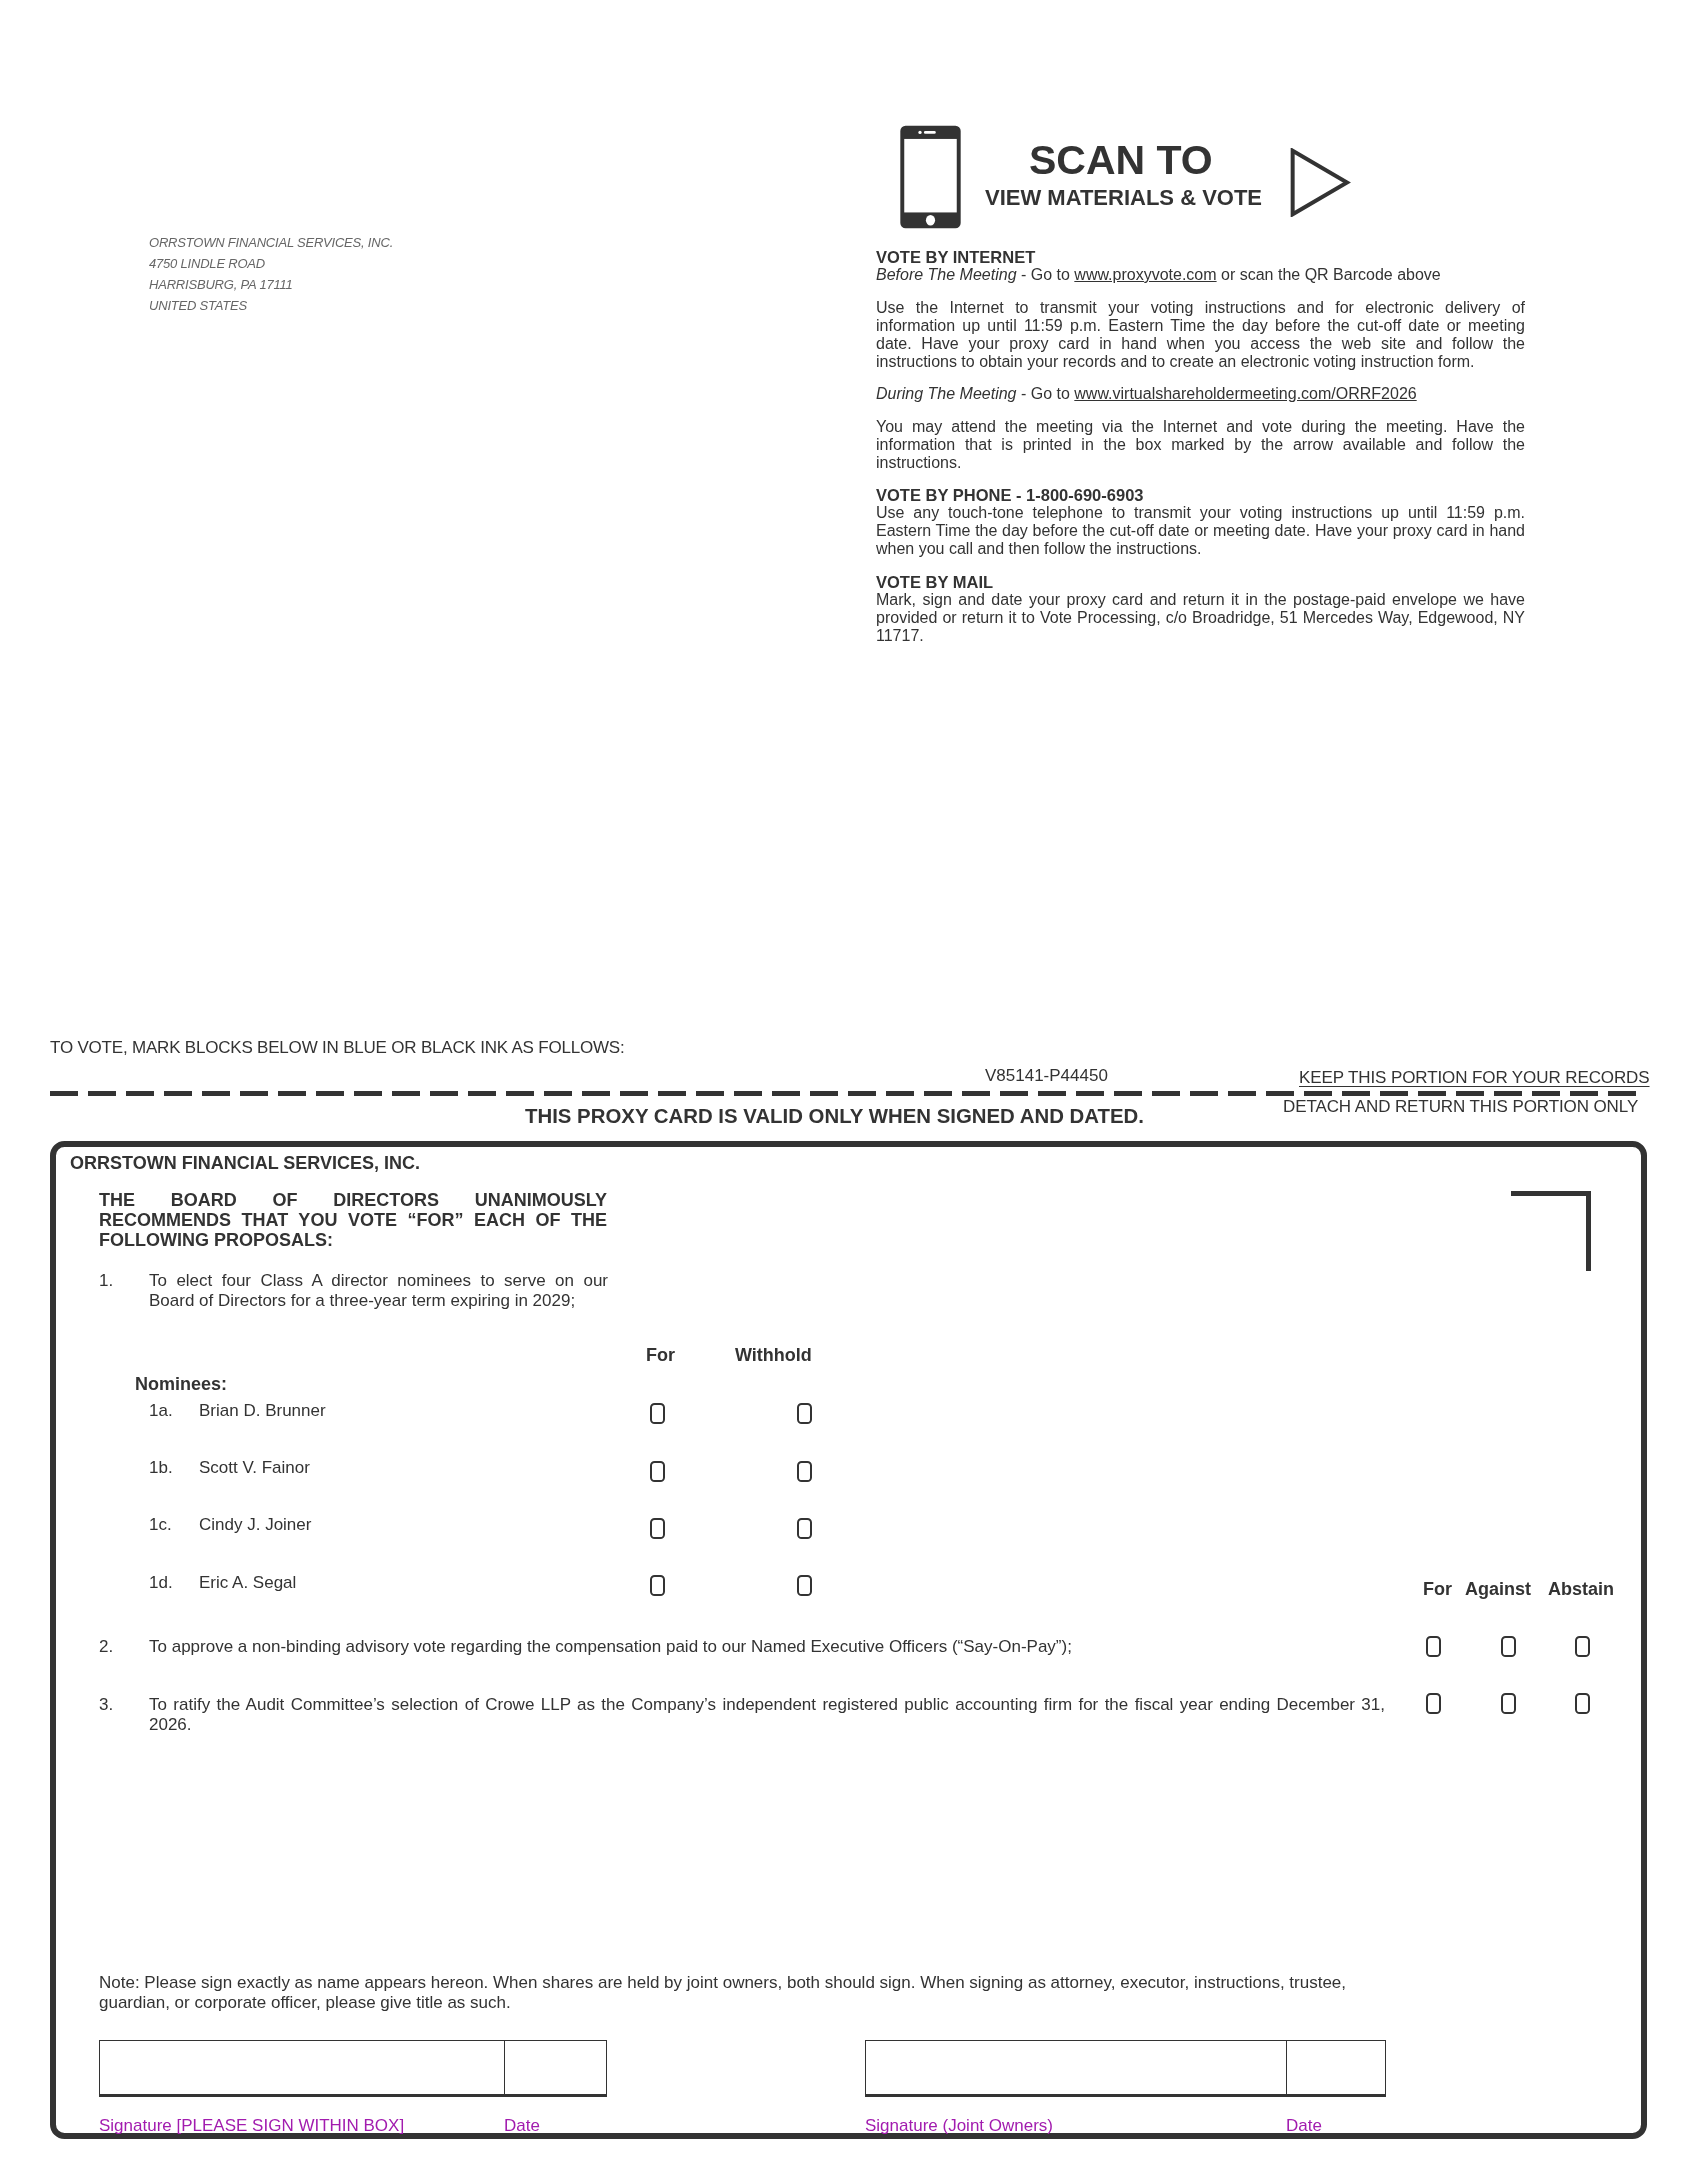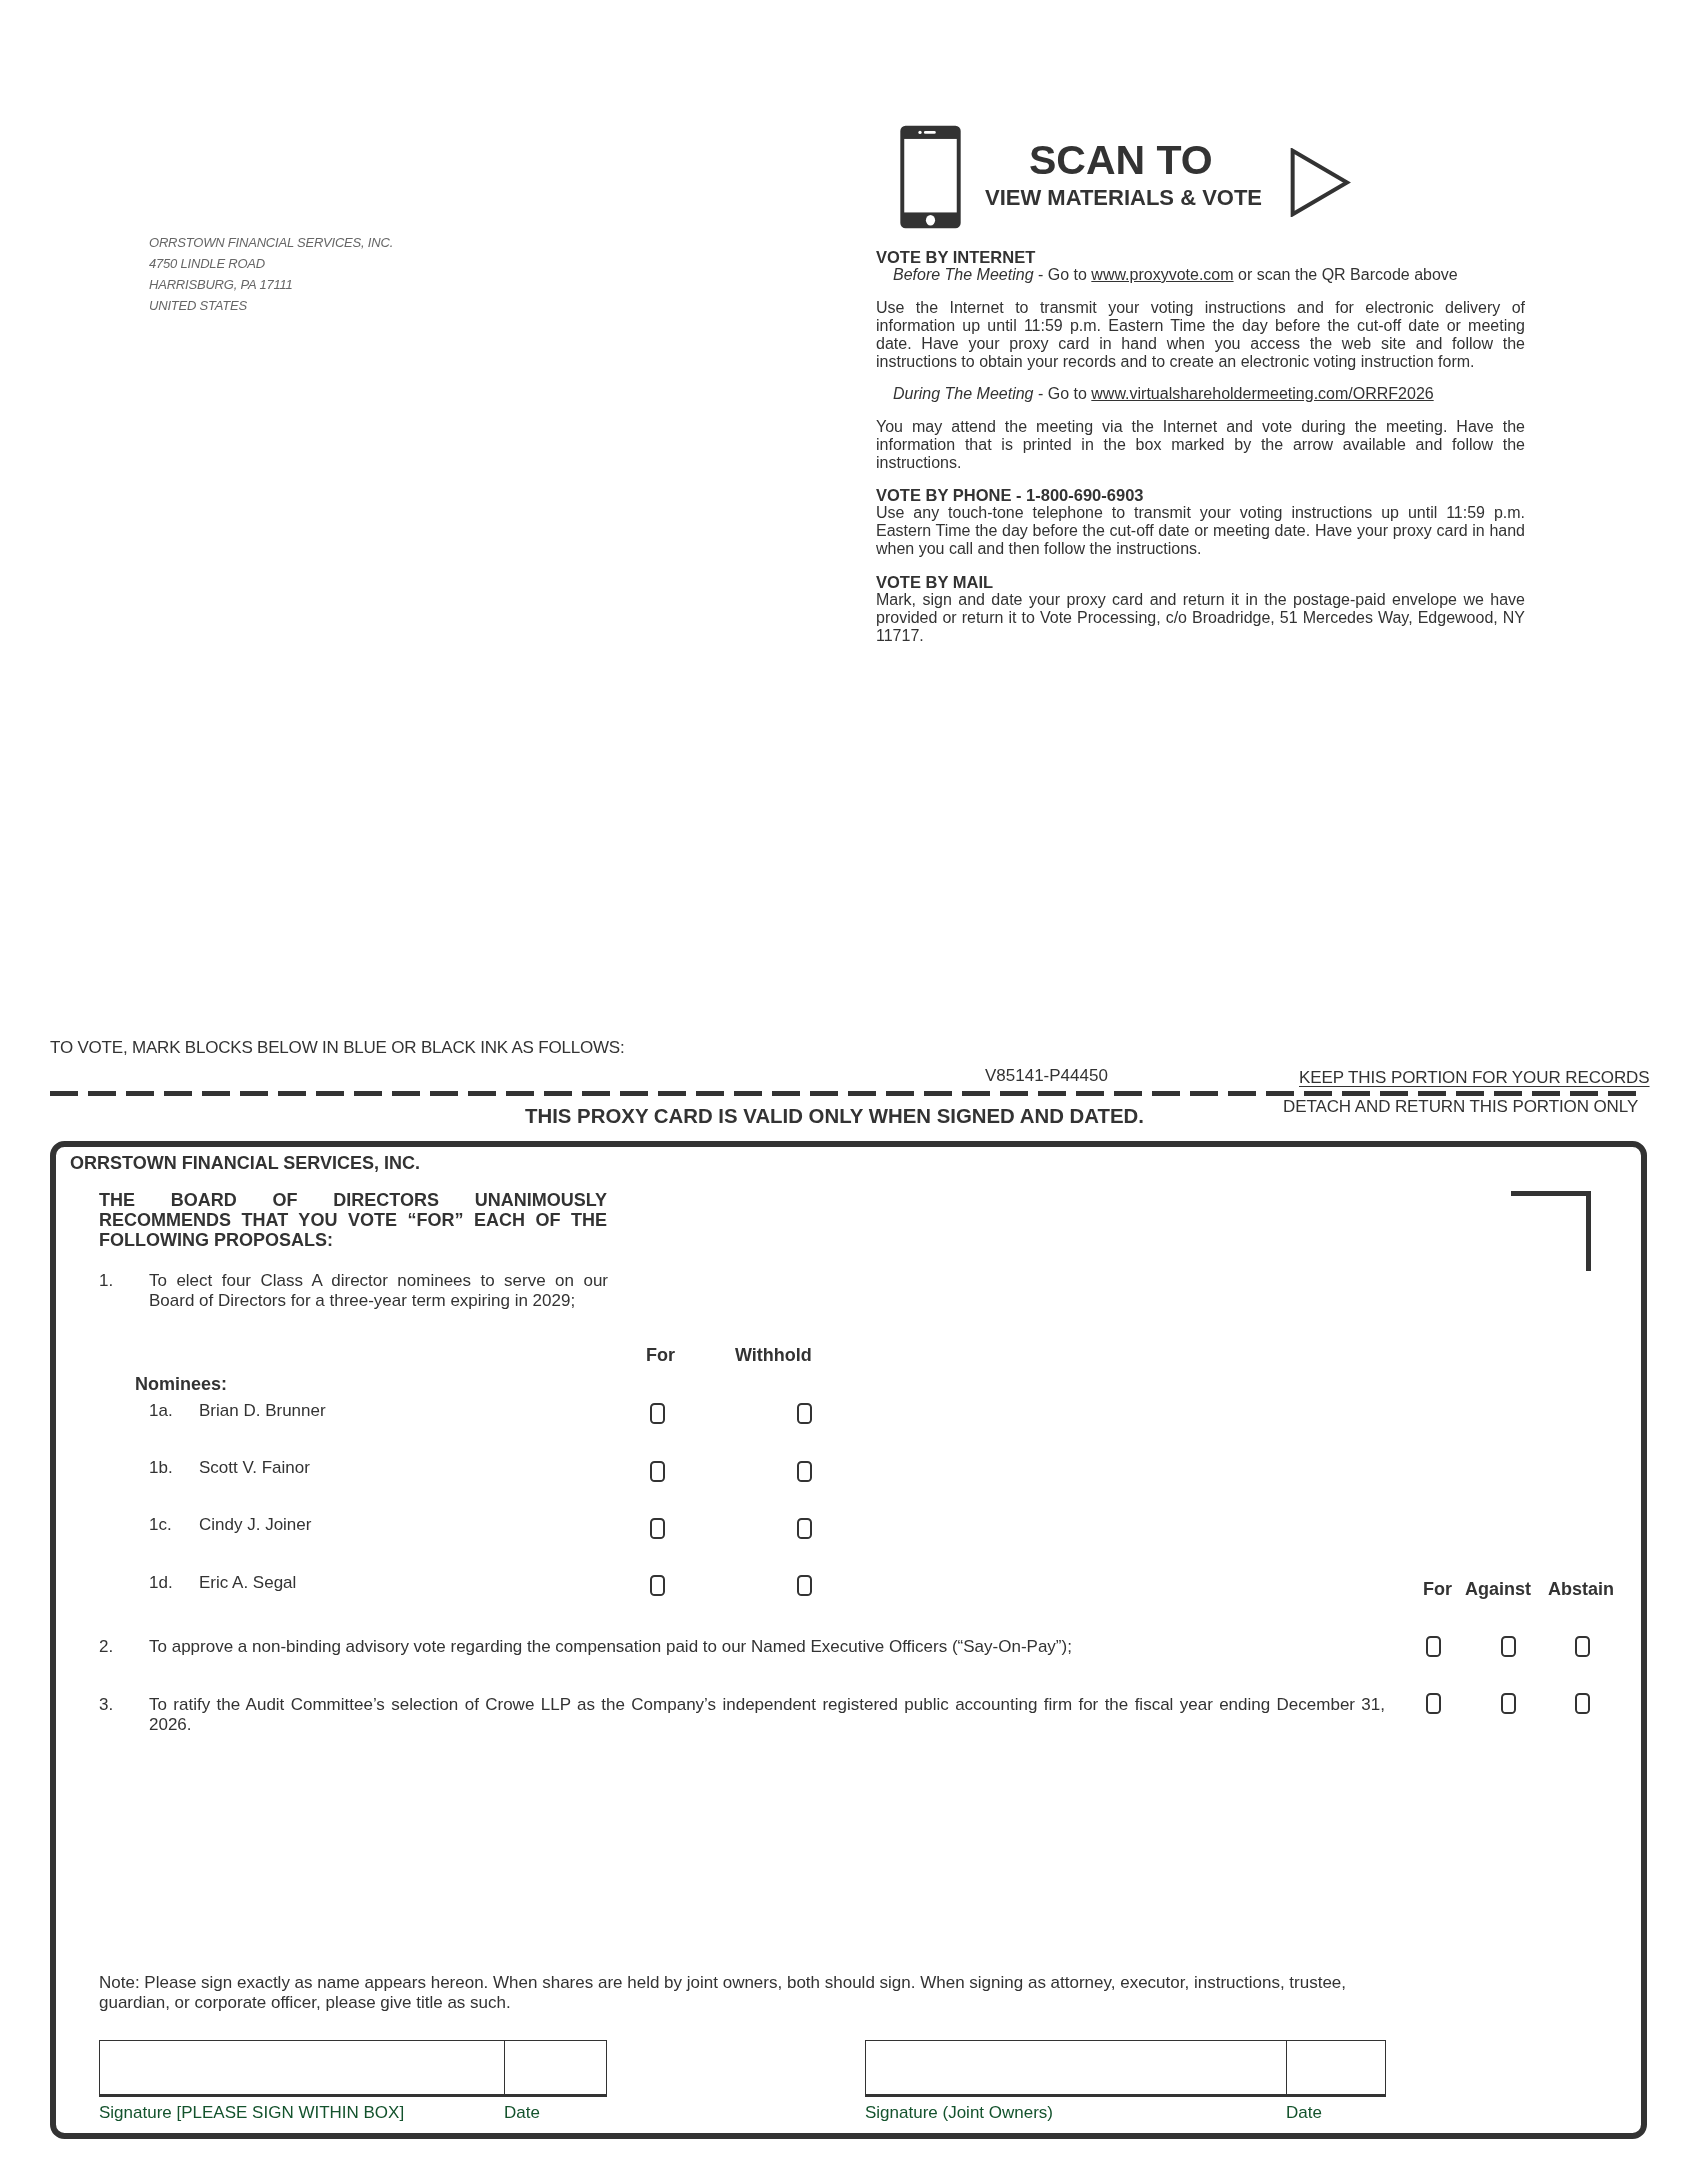--- a/index.html
+++ b/index.html
@@ -15,21 +15,21 @@
 
   
   .phone { left: 899px; top: 124px; width: 63px; width: 63px; height: 106px; }
   .scan-title { left: 1029px; top: 140px; font-size: 41px; font-weight: bold; color: #333; letter-spacing: 0px; line-height: 41px; }
   .scan-sub { left: 985px; top: 186px; font-size: 22px; font-weight: bold; color: #333; line-height: 24px; letter-spacing: 0px; }
   .play { left: 1290px; top: 148px; width: 61px; height: 69px; }
 
   
   .instr { left: 876px; top: 248px; width: 649px; font-size: 16px; line-height: 18px; color: #333; }
   .instr .h { font-weight: bold; font-size: 16.5px; }
-  .instr .i { font-style: italic; margin-left: 17px; }
+  .instr .i { font-style: italic; }
   .instr .b { font-weight: normal; }
   .instr .u { text-decoration: underline; font-weight: normal; }
   .instr p { margin: 0; text-align: justify; }
   .instr .gap { height: 14.5px; }
 
   
   .tovote { left: 50px; top: 1038px; font-size: 17px; color: #333; letter-spacing: -0.2px; }
   .ctrl-code { left: 985px; top: 1066px; font-size: 17px; color: #333; }
   .keep { left: 1299px; top: 1068px; font-size: 17px; color: #333; text-decoration: underline; text-underline-offset: 2.6px; letter-spacing: -0.1px; }
   .detach-line { left: 50px; top: 1091px; width: 1594px; height: 5.3px;
@@ -64,21 +64,21 @@
   .p2num { left: 99px; top: 1637px; }
   .p2text { left: 149px; top: 1637px; width: 1240px; }
   .p3num { left: 99px; top: 1695px; }
   .p3text { left: 149px; top: 1695px; width: 1236px; text-align: justify; text-align-last: left; }
 
   .note { left: 99px; top: 1973px; width: 1292px; font-size: 17px; line-height: 20px; color: #333; }
 
   
   .sigbox { height: 57px; border: 1.3px solid #333; border-bottom: 3.3px solid #333; box-sizing: border-box; }
   .sigdiv { width: 1.3px; height: 57px; background: #333; }
-  .siglabel { font-size: 17px; color: #14532d; }
+  .siglabel { font-size: 17px; color: #a21caf; margin-top: 13px; }
 </style>
 </head>
 <body>
 
 <div class="abs addr">
   <div>ORRSTOWN FINANCIAL SERVICES, INC.</div>
   <div>4750 LINDLE ROAD</div>
   <div>HARRISBURG, PA  17111</div>
   <div>UNITED STATES</div>
 </div>

